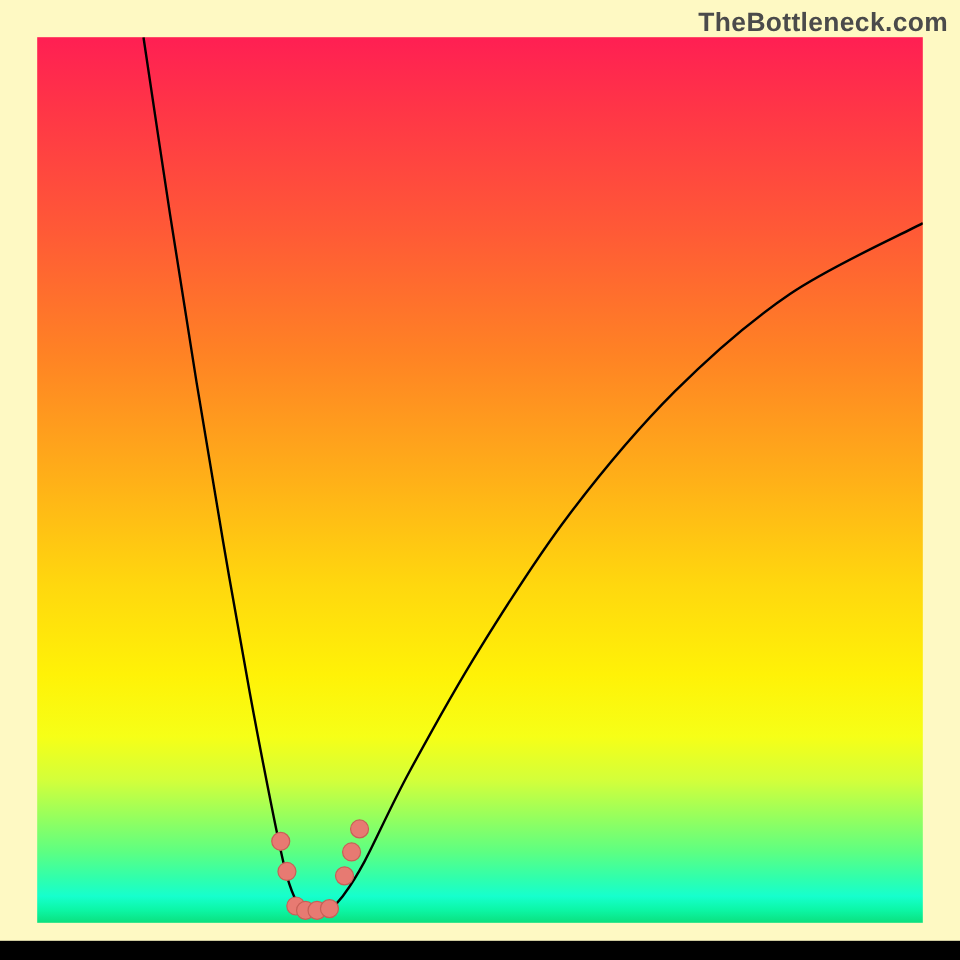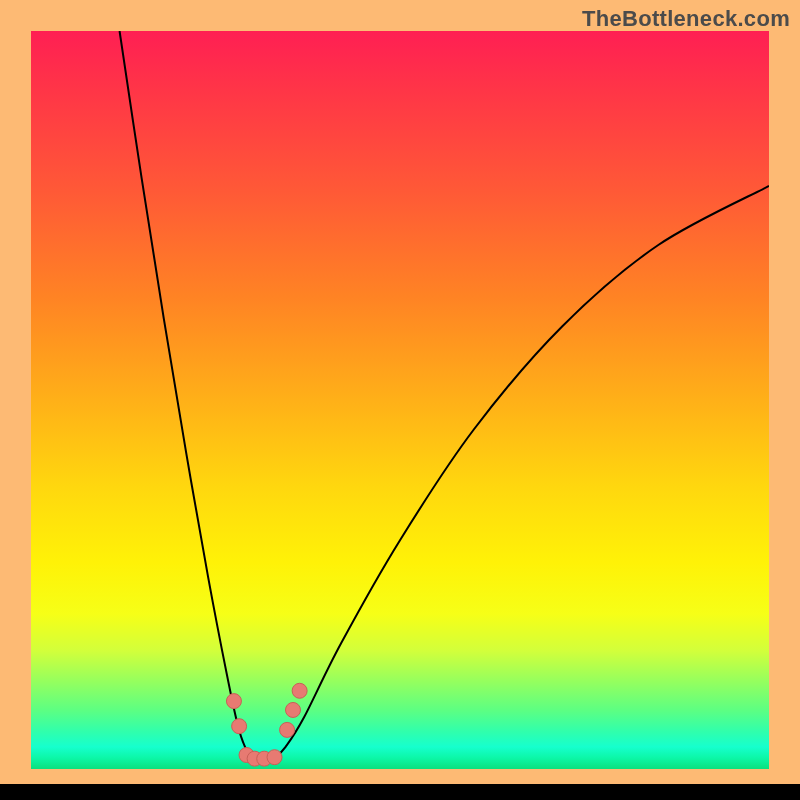--- a/index.html
+++ b/index.html
@@ -8,21 +8,21 @@
     width: 800px;
     height: 800px;
     background: #000;
     font-family: Arial, Helvetica, sans-serif;
     overflow: hidden;
   }
   .frame {
     position: relative;
     width: 800px;
     height: 784px;
-    background: #fdba74;
+    background: #fef9c3;
   }
   .watermark {
     position: absolute;
     top: 6px;
     right: 10px;
     color: #4b4b4b;
     font-size: 22px;
     font-weight: 600;
     letter-spacing: 0.3px;
     z-index: 20;

